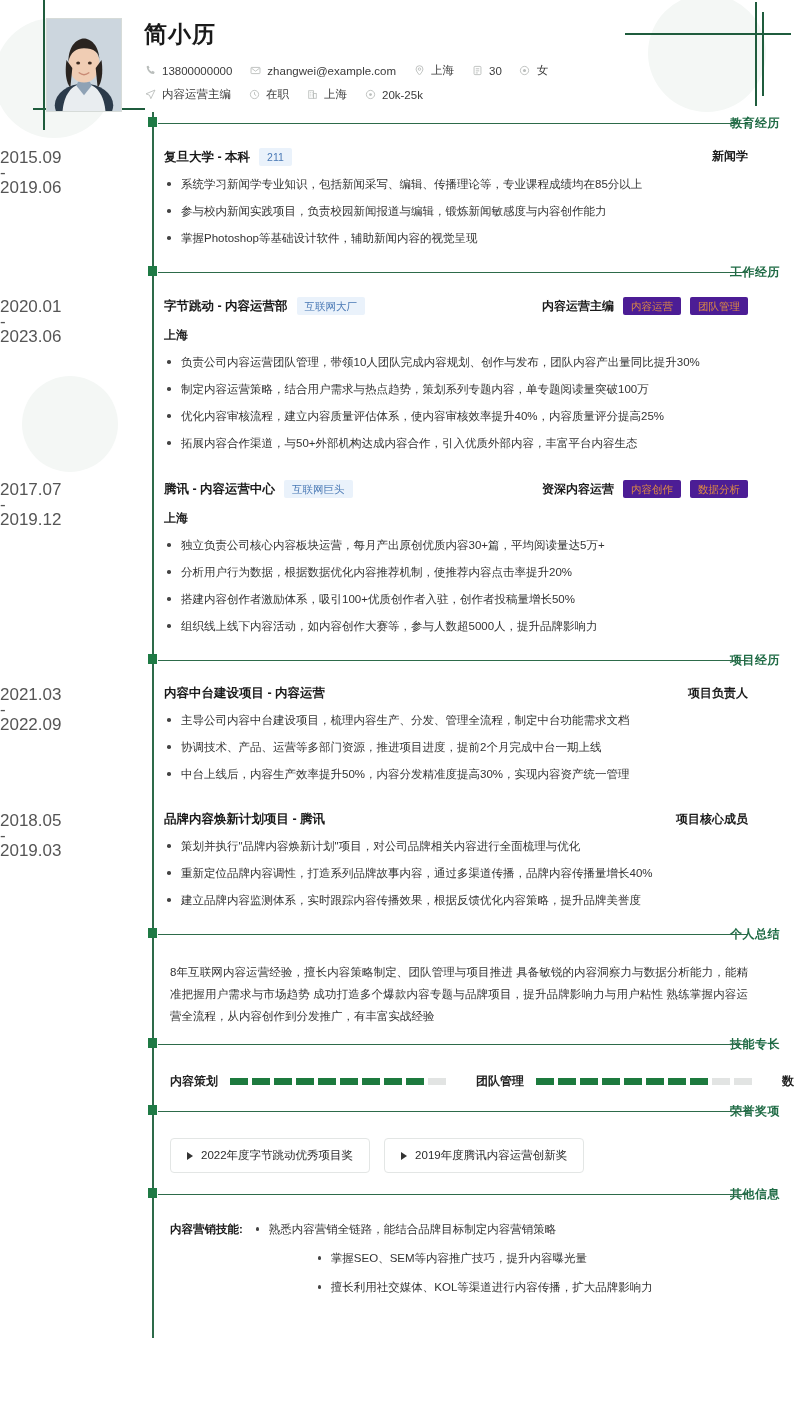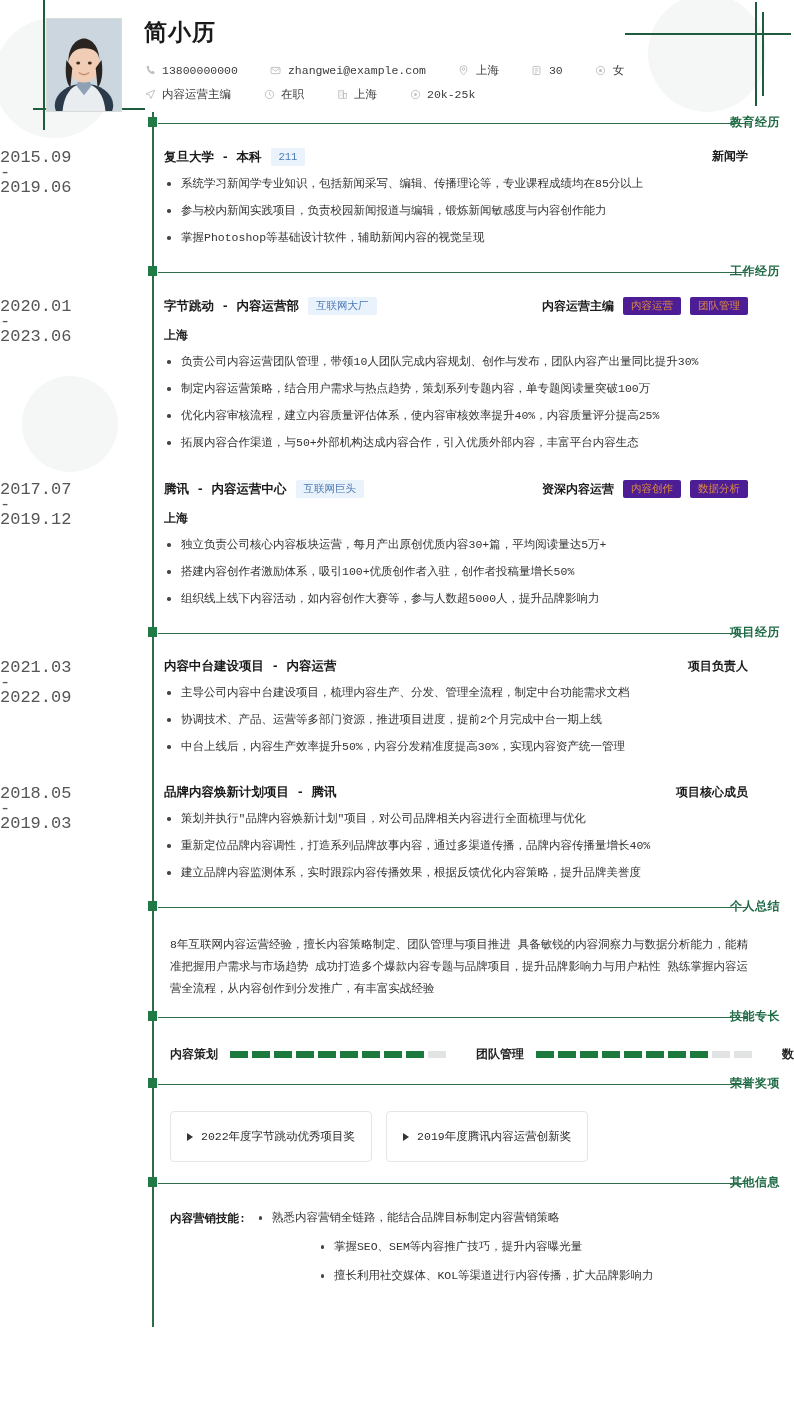--- a/index.html
+++ b/index.html
@@ -8,21 +8,20 @@
     background: #ffffff;
     font-family: "Liberation Sans", "DejaVu Sans", sans-serif;
     color: #222;
   }
   #page {
     position: relative;
     width: 794px;
     min-height: 1423px;
     overflow: hidden;
     background: #fff;
-    font-family: Liberation Mono, monospace;
   }
 
   
   .deco { position: absolute; background: #1f5c3d; }
   .deco-circle {
     position: absolute;
     border-radius: 50%;
     background: #f4f7f5;
   }
   #circle-tl { width: 120px; height: 120px; left: -6px; top: 18px; }
@@ -63,21 +62,21 @@
     display: flex;
     align-items: center;
     flex-wrap: wrap;
     font-size: 11.5px;
     color: #3a3a3a;
     margin-bottom: 9px;
   }
   .meta-item {
     display: inline-flex;
     align-items: center;
-    margin-right: 32px;
+    margin-right: 17px;
     white-space: nowrap;
   }
   .meta-item .ic {
     display: inline-flex;
     width: 12px; height: 12px;
     margin-right: 6px;
     color: #b9bdbb;
     align-items: center;
     justify-content: center;
   }
@@ -227,21 +226,21 @@
   .seg.on { background: #1d7a3e; }
 
   
   .awards-block { padding: 16px 46px 10px 170px; display: flex; gap: 14px; flex-wrap: wrap; }
   .award-chip {
     display: inline-flex;
     align-items: center;
     gap: 8px;
     border: 1px solid #e3e6e5;
     border-radius: 4px;
-    padding: 17px 16px;
+    padding: 9px 16px;
     font-size: 11.5px;
     color: #2b2b2b;
     background: #fff;
     white-space: nowrap;
   }
   .award-chip .tri {
     width: 0; height: 0;
     border-left: 6px solid #333;
     border-top: 4px solid transparent;
     border-bottom: 4px solid transparent;
@@ -493,20 +492,21 @@
               </div>
               <div class="etr">
                 <span class="e-role">资深内容运营</span>
                 <span class="badge badge-orange">内容创作</span>
                 <span class="badge badge-orange">数据分析</span>
               </div>
             </div>
             <div class="e-location">上海</div>
             <ul class="bullets">
               <li>独立负责公司核心内容板块运营，每月产出原创优质内容30+篇，平均阅读量达5万+</li>
+              <li>分析用户行为数据，根据数据优化内容推荐机制，使推荐内容点击率提升20%</li>
               <li>搭建内容创作者激励体系，吸引100+优质创作者入驻，创作者投稿量增长50%</li>
               <li>组织线上线下内容活动，如内容创作大赛等，参与人数超5000人，提升品牌影响力</li>
             </ul>
           </div>
         </div>
 
       </div>
     </div>
 
     <div class="section">

